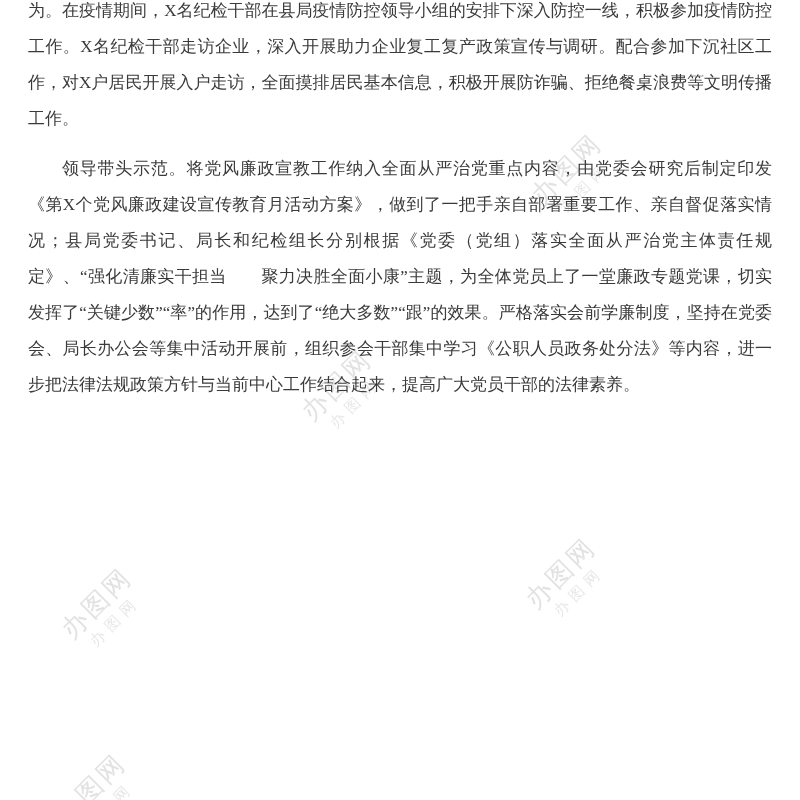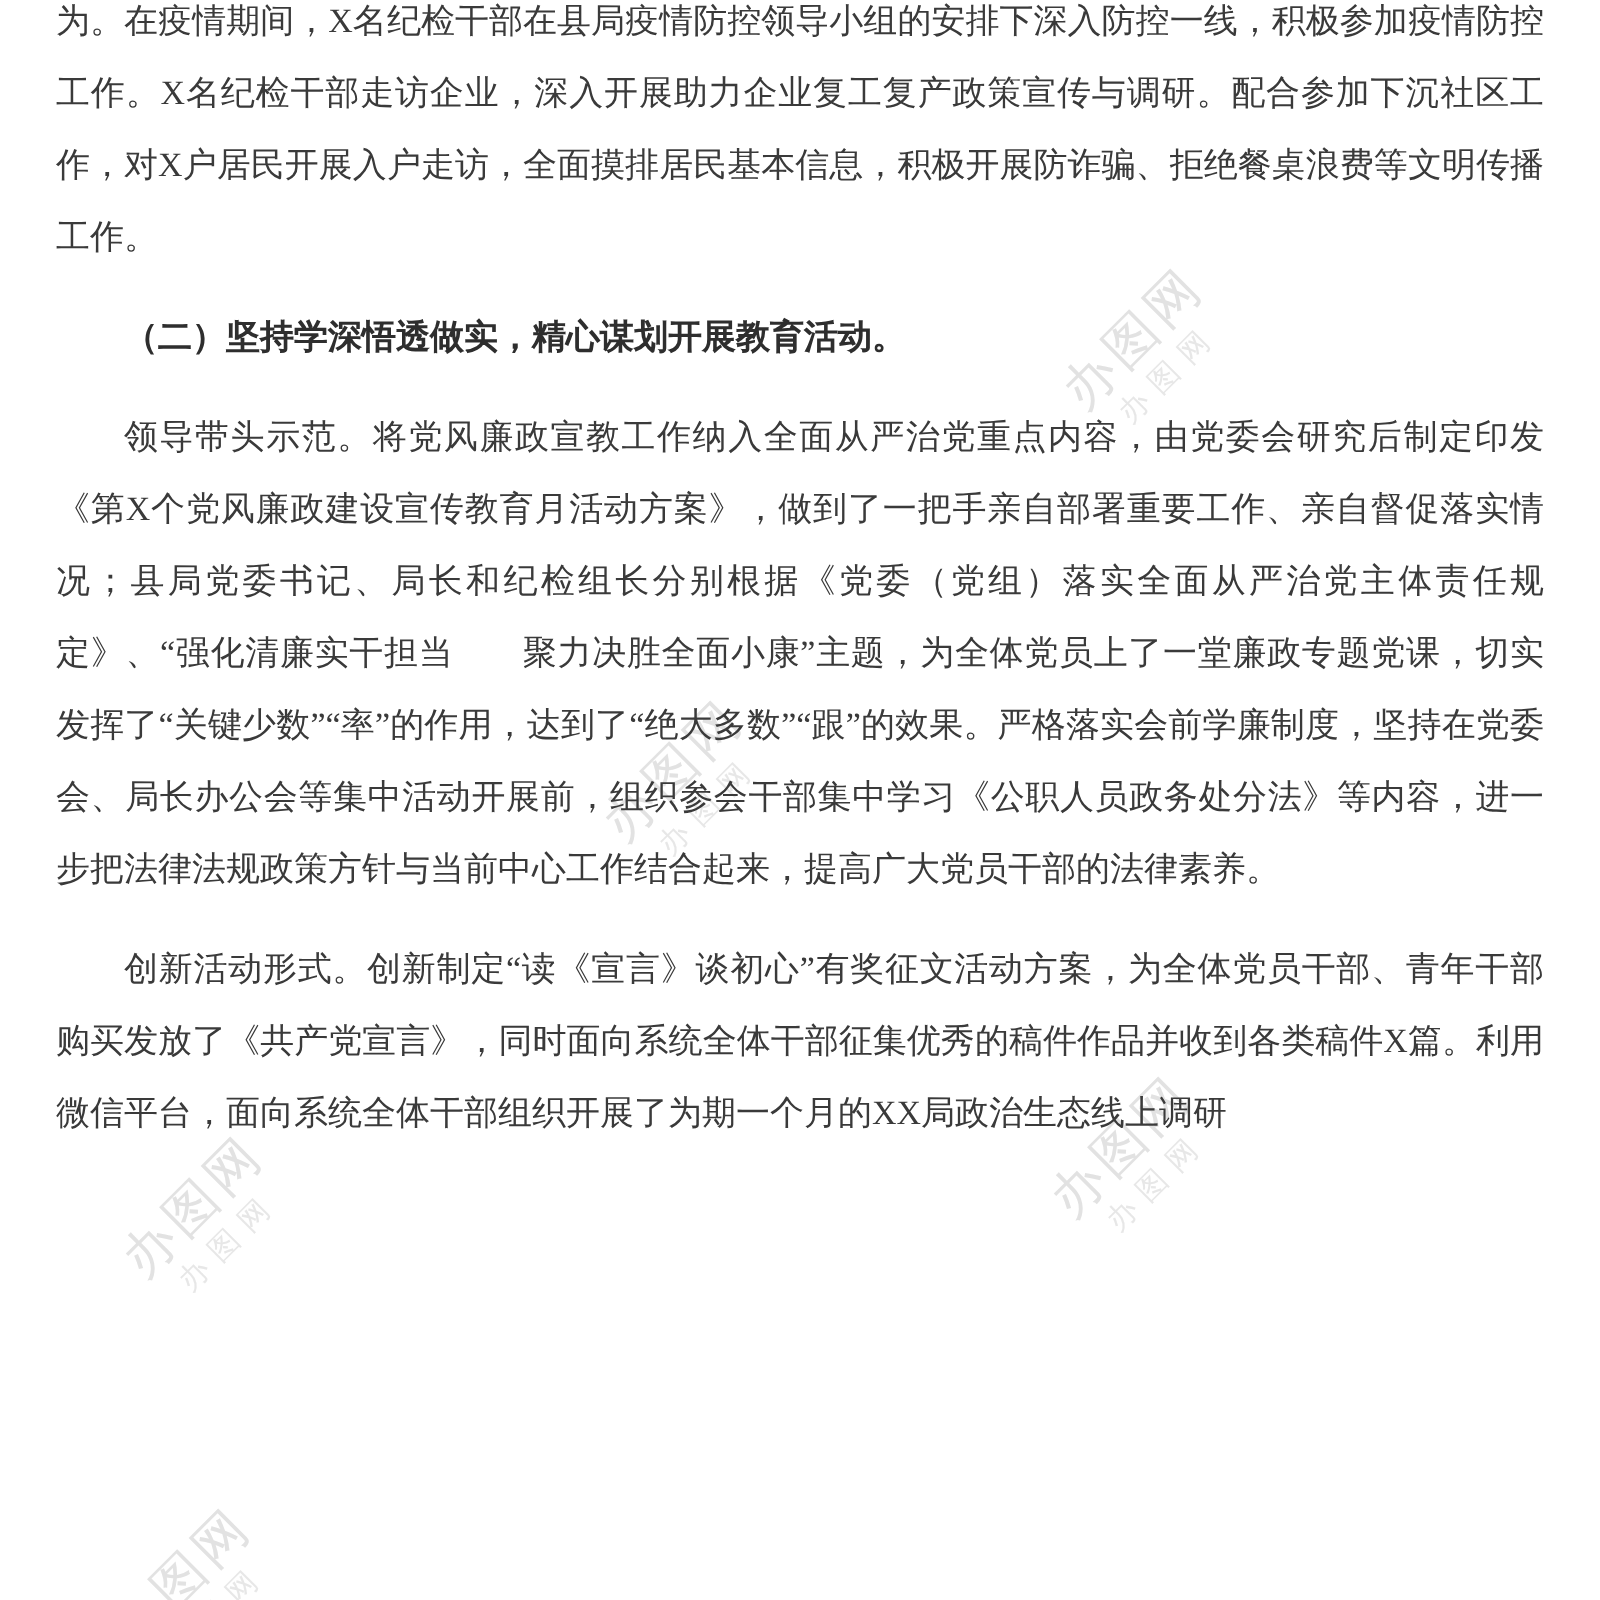--- a/index.html
+++ b/index.html
@@ -76,23 +76,21 @@
     </div>
     <div class="wm" style="left: 56px; top: 772px;">
       <span>办图网</span>
       <span class="wm-sub">办图网</span>
     </div>
   </div>
 
   <div class="content">
     <p class="para no-indent">为。在疫情期间，X名纪检干部在县局疫情防控领导小组的安排下深入防控一线，积极参加疫情防控工作。X名纪检干部走访企业，深入开展助力企业复工复产政策宣传与调研。配合参加下沉社区工作，对X户居民开展入户走访，全面摸排居民基本信息，积极开展防诈骗、拒绝餐桌浪费等文明传播工作。</p>
 
-    <p class="para heading">（二）坚持学深悟透做实，精心谋划开展教育活动。</p>
 
     <p class="para">领导带头示范。将党风廉政宣教工作纳入全面从严治党重点内容，由党委会研究后制定印发《第X个党风廉政建设宣传教育月活动方案》，做到了一把手亲自部署重要工作、亲自督促落实情况；县局党委书记、局长和纪检组长分别根据《党委（党组）落实全面从严治党主体责任规定》、“强化清廉实干担当　　聚力决胜全面小康”主题，为全体党员上了一堂廉政专题党课，切实发挥了“关键少数”“率”的作用，达到了“绝大多数”“跟”的效果。严格落实会前学廉制度，坚持在党委会、局长办公会等集中活动开展前，组织参会干部集中学习《公职人员政务处分法》等内容，进一步把法律法规政策方针与当前中心工作结合起来，提高广大党员干部的法律素养。</p>
 
-    <p class="para">创新活动形式。创新制定“读《宣言》谈初心”有奖征文活动方案，为全体党员干部、青年干部购买发放了《共产党宣言》，同时面向系统全体干部征集优秀的稿件作品并收到各类稿件X篇。利用微信平台，面向系统全体干部组织开展了为期一个月的XX局政治生态线上调研</p>
 
     <div class="gap"></div>
 
   </div>
 
 </div>
 
 </body></html>

